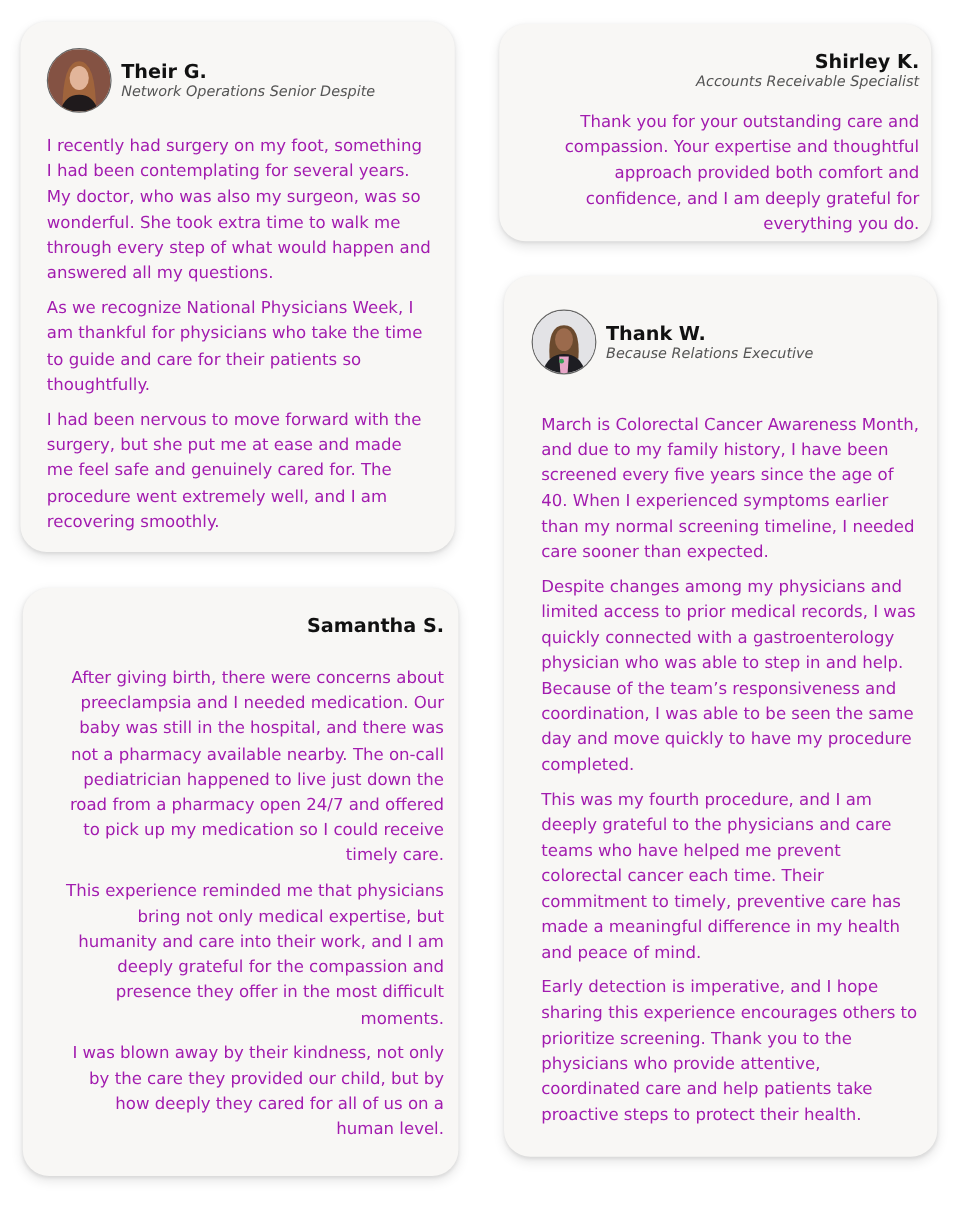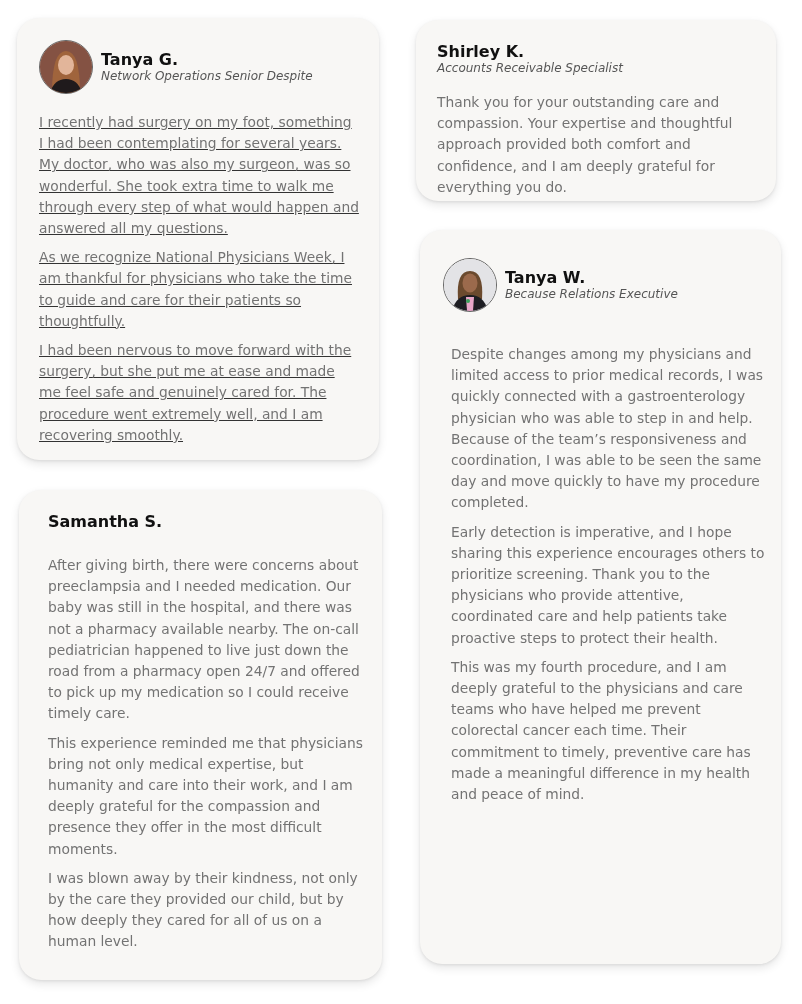--- a/index.html
+++ b/index.html
@@ -6,46 +6,46 @@
   body { width: 802px; height: 1004px; position: relative; overflow: hidden;
          font-family: "DejaVu Sans", sans-serif; color: #333; }
   .card { position: absolute; background: #f8f7f5; border-radius: 22px;
           box-shadow: 0 4px 10px rgba(0,0,0,0.10), 0 1px 3px rgba(0,0,0,0.08);
           box-sizing: border-box; }
   .head { display: flex; align-items: center; }
   .avatar { width: 52px; height: 52px; border-radius: 50%; border: 1px solid #666;
             margin-right: 8px; flex: none; overflow: hidden; }
   .name { font-weight: bold; font-size: 16px; color: #111; line-height: 19px; }
   .role { font-style: italic; font-size: 12px; color: #555; line-height: 15px; }
-  .body p { margin: 0 0 8px 0; font-size: 13.8px; line-height: 21.2px; color: #737373; }
+  .body p { margin: 0 0 8px 0; font-size: 13.8px; line-height: 21.2px; color: #a21caf; }
   #card-juliet { left: 17px; top: 18px; width: 362px; height: 442px; padding: 22px 20px 0 22px; }
-  #card-juliet .body { margin-top: 18px; text-decoration: underline; }
-  #card-shirley { left: 416px; top: 20px; width: 360px; height: 181px; padding: 22px 10px 16px 21px; }
+  #card-juliet .body { margin-top: 18px; }
+  #card-shirley { left: 416px; top: 20px; width: 360px; height: 181px; padding: 22px 10px 16px 21px; text-align: right; }
   #card-shirley .body { margin-top: 16px; }
   #card-tanya { left: 420px; top: 230px; width: 361px; height: 734px; padding: 28px 14px 0 23px; }
   #card-tanya .body { margin-top: 32px; padding-left: 8px; }
-  #card-samantha { left: 19px; top: 490px; width: 363px; height: 490px; padding: 22px 12px 0 29px; }
+  #card-samantha { left: 19px; top: 490px; width: 363px; height: 490px; padding: 22px 12px 0 29px; text-align: right; }
   #card-samantha .body { margin-top: 24px; }
 </style>
 </head>
 <body>
 
 <div class="card" id="card-juliet">
   <div class="head">
     <div class="avatar">
       <svg width="52" height="52" viewBox="0 0 52 52">
         <rect width="52" height="52" fill="#7a4a3c"></rect>
         <rect x="0" y="0" width="52" height="52" fill="#8a5848" opacity="0.6"></rect>
         <path d="M12 52 Q12 10 26 10 Q40 10 40 52 Z" fill="#a0643c"></path>
         <ellipse cx="26" cy="24" rx="8" ry="10" fill="#e2b59a"></ellipse>
         <path d="M10 52 Q14 38 26 38 Q38 38 42 52 Z" fill="#1f1a1c"></path>
       </svg>
     </div>
     <div>
-      <div class="name">Tanya G.</div>
+      <div class="name">Their G.</div>
       <div class="role">Network Operations Senior Despite</div>
     </div>
   </div>
   <div class="body">
     <p>I recently had surgery on my foot, something I had been contemplating for several years. My doctor, who was also my surgeon, was so wonderful. She took extra time to walk me through every step of what would happen and answered all my questions.</p>
     <p>As we recognize National Physicians Week, I am thankful for physicians who take the time to guide and care for their patients so thoughtfully.</p>
     <p>I had been nervous to move forward with the surgery, but she put me at ease and made me feel safe and genuinely cared for. The procedure went extremely well, and I am recovering smoothly.</p>
   </div>
 </div>
 
@@ -65,28 +65,29 @@
       <svg width="52" height="52" viewBox="0 0 52 52">
         <rect width="52" height="52" fill="#e3e3e6"></rect>
         <path d="M14 40 Q12 12 26 12 Q40 12 38 40 Z" fill="#6b4a2e"></path>
         <ellipse cx="26" cy="24" rx="7.5" ry="9.5" fill="#9b6a4c"></ellipse>
         <path d="M8 52 Q12 36 26 36 Q40 36 44 52 Z" fill="#1d1d22"></path>
         <path d="M22 38 L30 38 L29 52 L23 52 Z" fill="#e8a6c8"></path>
         <circle cx="24" cy="42" r="2" fill="#3aa05a"></circle>
       </svg>
     </div>
     <div>
-      <div class="name">Tanya W.</div>
+      <div class="name">Thank W.</div>
       <div class="role">Because Relations Executive</div>
     </div>
   </div>
   <div class="body">
+    <p>March is Colorectal Cancer Awareness Month, and due to my family history, I have been screened every five years since the age of 40. When I experienced symptoms earlier than my normal screening timeline, I needed care sooner than expected.</p>
     <p>Despite changes among my physicians and limited access to prior medical records, I was quickly connected with a gastroenterology physician who was able to step in and help. Because of the team’s responsiveness and coordination, I was able to be seen the same day and move quickly to have my procedure completed.</p>
+    <p>This was my fourth procedure, and I am deeply grateful to the physicians and care teams who have helped me prevent colorectal cancer each time. Their commitment to timely, preventive care has made a meaningful difference in my health and peace of mind.</p>
     <p>Early detection is imperative, and I hope sharing this experience encourages others to prioritize screening. Thank you to the physicians who provide attentive, coordinated care and help patients take proactive steps to protect their health.</p>
-    <p>This was my fourth procedure, and I am deeply grateful to the physicians and care teams who have helped me prevent colorectal cancer each time. Their commitment to timely, preventive care has made a meaningful difference in my health and peace of mind.</p>
   </div>
 </div>
 
 <div class="card" id="card-samantha">
   <div>
     <div class="name">Samantha S.</div>
   </div>
   <div class="body">
     <p>After giving birth, there were concerns about preeclampsia and I needed medication. Our baby was still in the hospital, and there was not a pharmacy available nearby. The on-call pediatrician happened to live just down the road from a pharmacy open 24/7 and offered to pick up my medication so I could receive timely care.</p>
     <p>This experience reminded me that physicians bring not only medical expertise, but humanity and care into their work, and I am deeply grateful for the compassion and presence they offer in the most difficult moments.</p>

